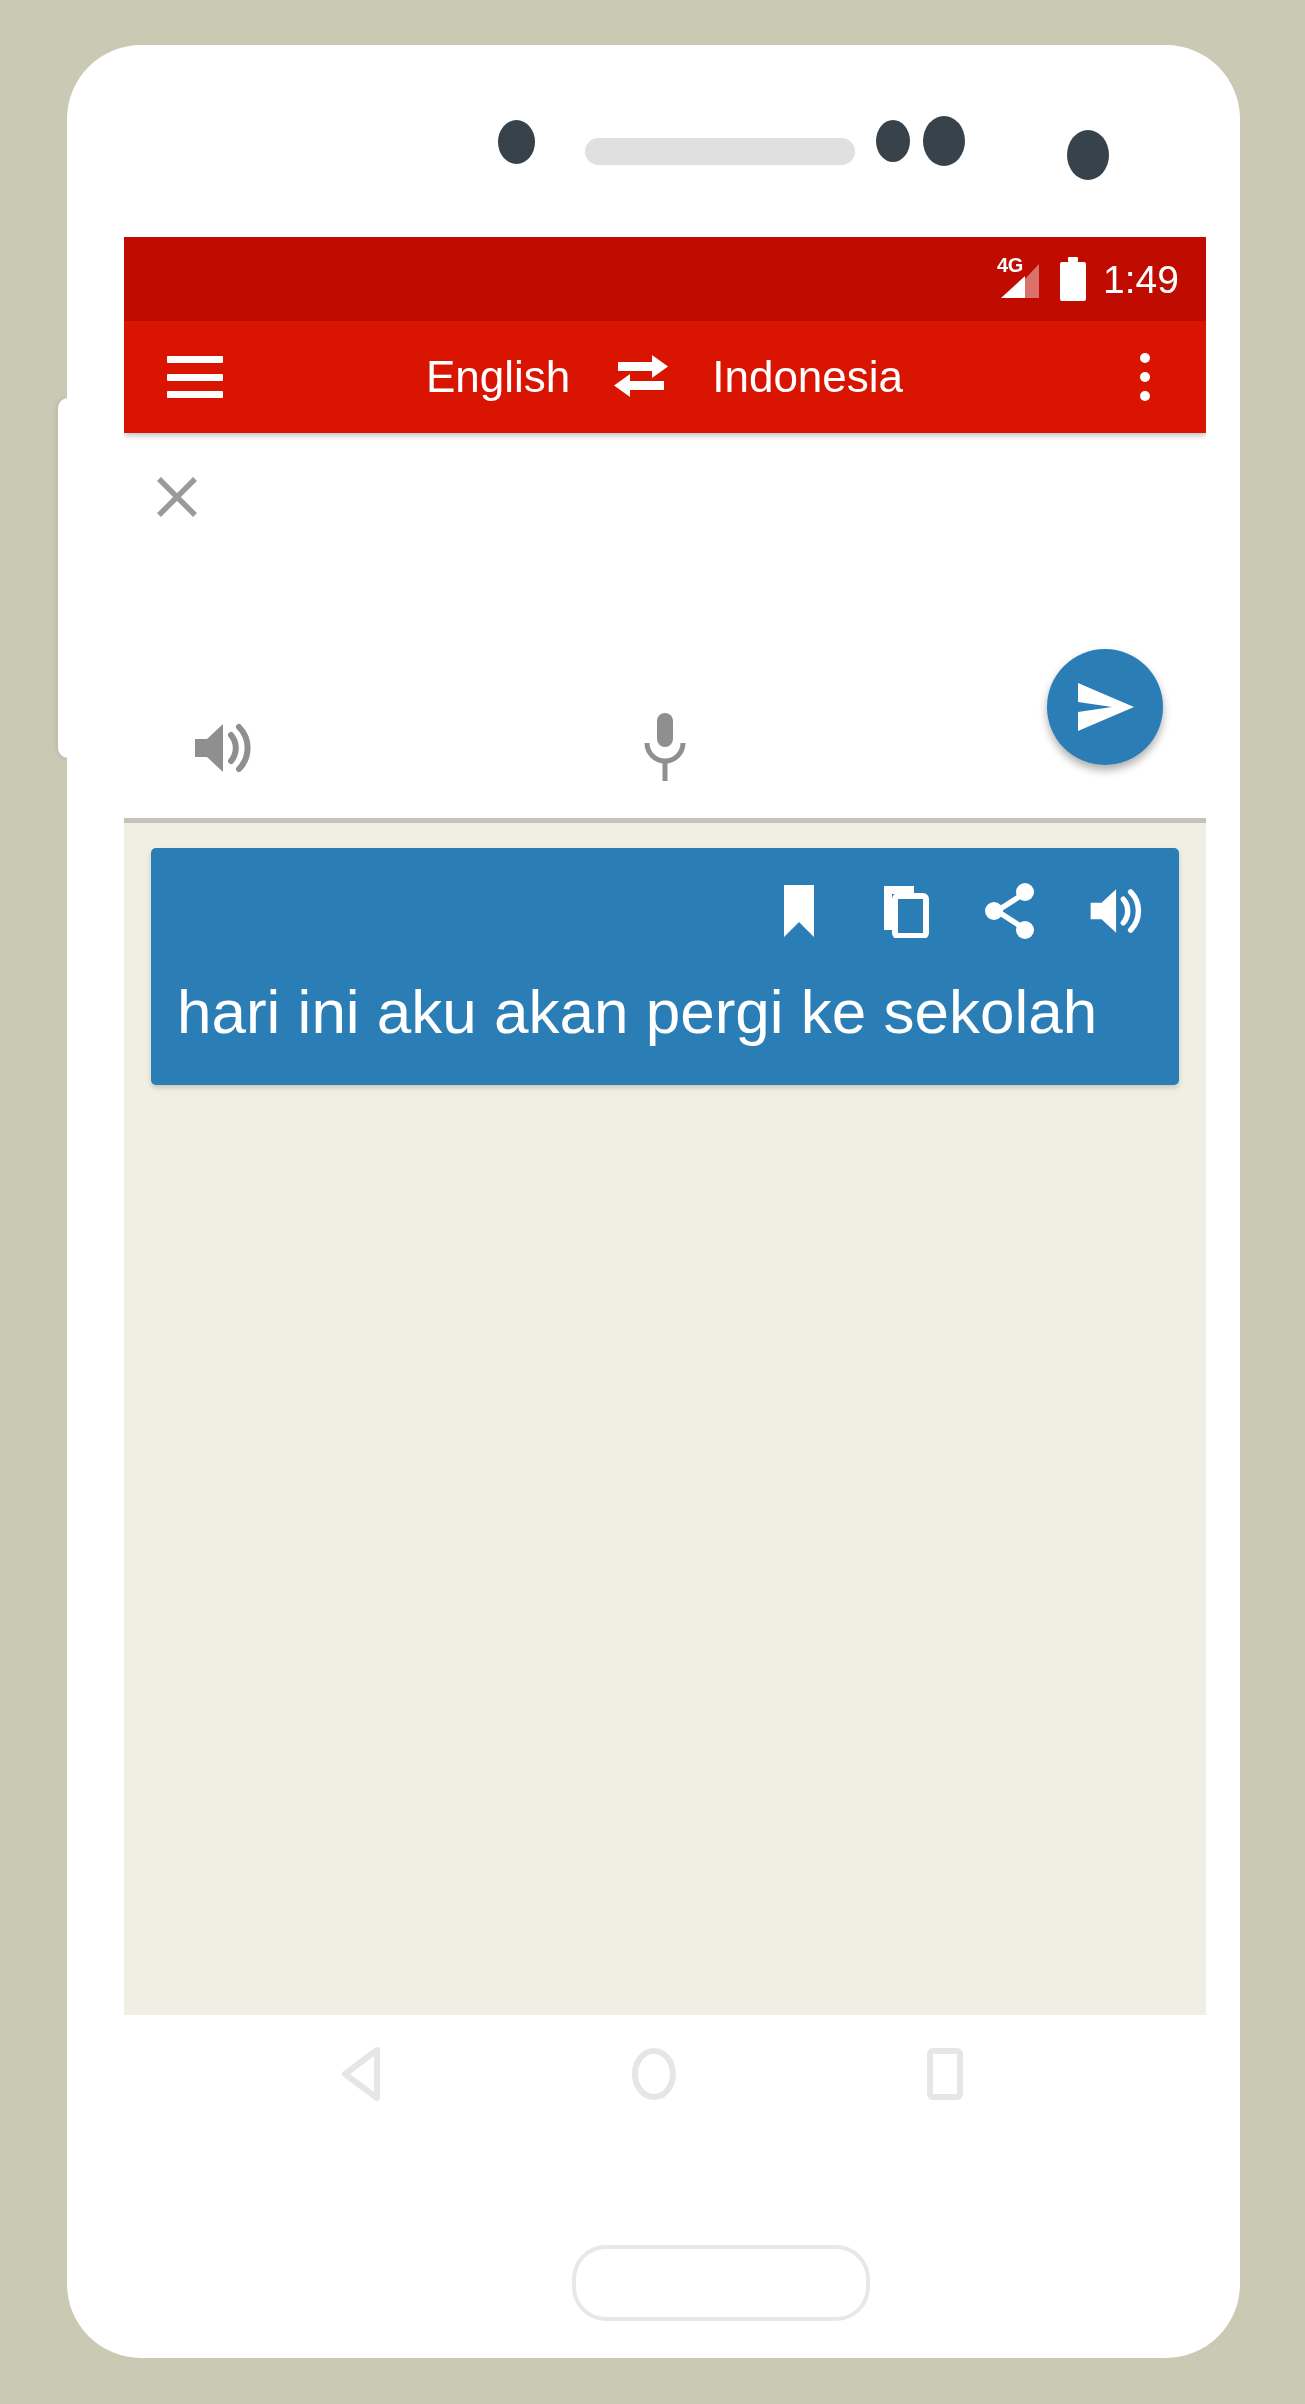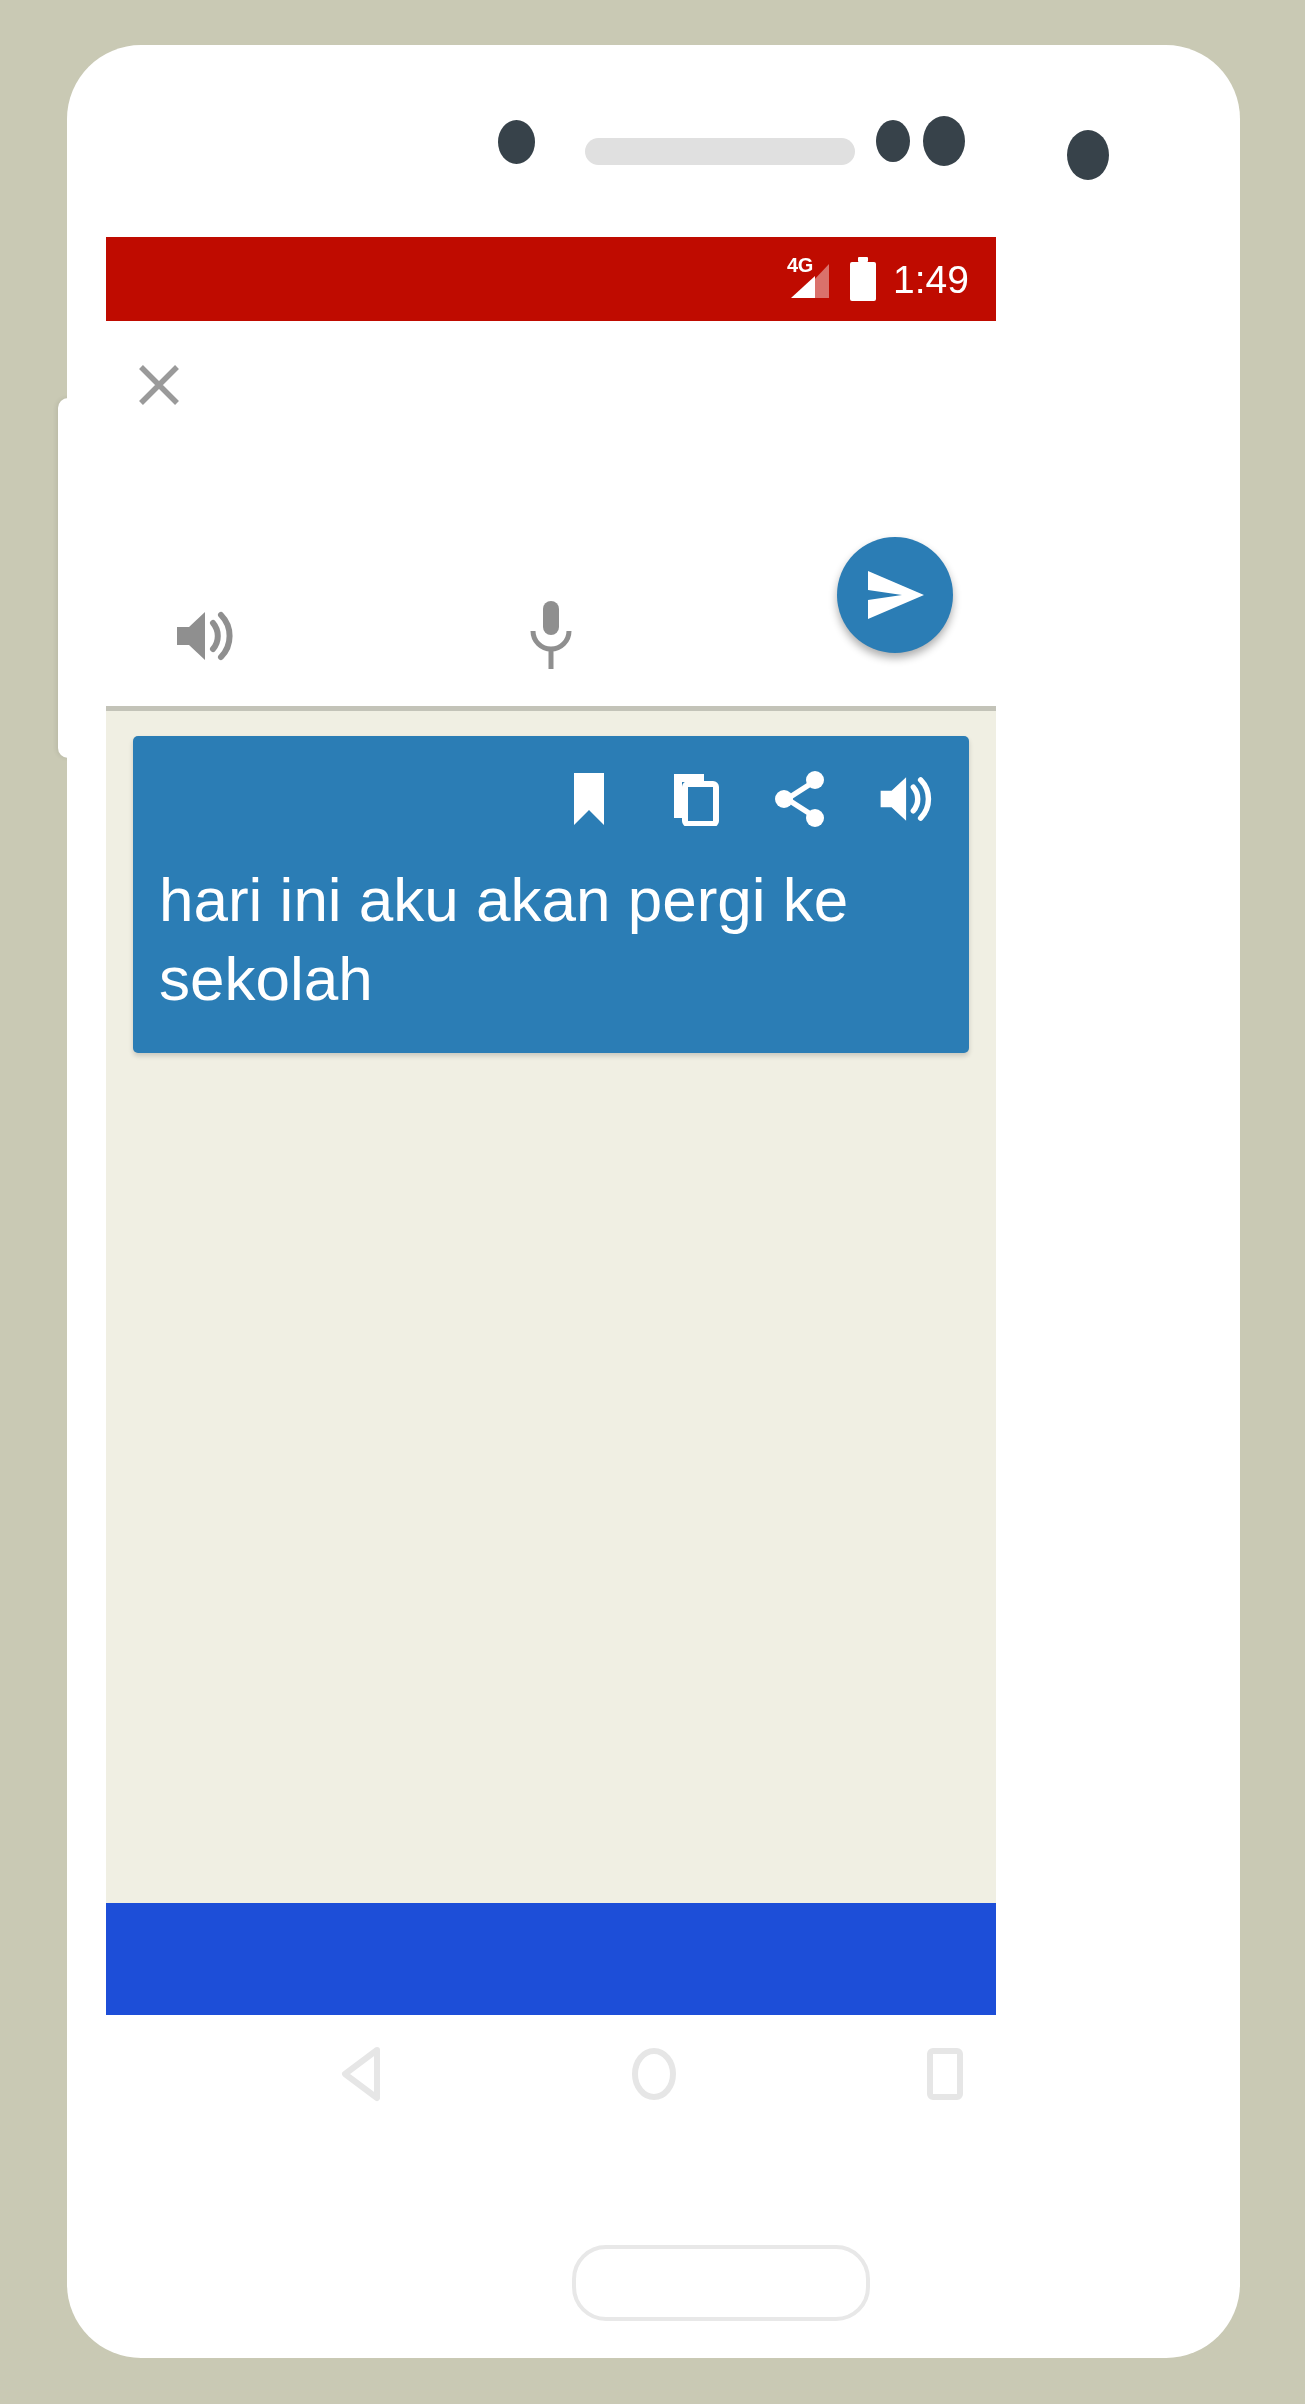--- a/index.html
+++ b/index.html
@@ -81,25 +81,25 @@
     width: 290px;
     height: 68px;
     border: 4px solid #e8e8e8;
     border-radius: 34px;
     background: transparent;
   }
 
   
   .screen {
     position: absolute;
-    left: 106px;
+    left: 124px;
     top: 237px;
-    width: 890px;
+    width: 1082px;
     height: 1778px;
-    background: #1d4ed8;
+    background: #0ea5e9;
     overflow: hidden;
   }
 
   
   .status-bar {
     position: relative;
     height: 84px;
     background: #bf0b00;
     display: flex;
     align-items: center;
@@ -405,20 +405,45 @@
 
         <div class="battery">
           <div class="battery-cap"></div>
           <div class="battery-body"></div>
         </div>
 
         <div class="clock">1:49</div>
       </div>
     </div>
 
+    <div class="toolbar">
+
+      <div class="hamburger">
+        <span></span>
+          <span></span>
+          <span></span>
+      </div>
+
+      <div class="lang-group">
+        <div class="lang">English</div>
+
+        <svg class="swap-icon" viewBox="0 0 58 46" xmlns="http://www.w3.org/2000/svg">
+          <path d="M6 8 h34 v-7 l16 11.5 -16 11.5 v-7 h-34 z" fill="#ffffff"></path>
+          <path d="M52 27 h-34 v-7 l-16 11.5 16 11.5 v-7 h34 z" fill="#ffffff"></path>
+        </svg>
+
+        <div class="lang">Indonesia</div>
+      </div>
+
+      <div class="overflow-menu">
+        <i></i>
+          <i></i>
+          <i></i>
+      </div>
+    </div>
 
     <div class="input-area">
 
       <div class="input-row">
 
         <svg class="clear-x" viewBox="0 0 52 52" xmlns="http://www.w3.org/2000/svg">
           <path d="M8 8 L44 44 M44 8 L8 44" stroke="#9a9a9a" stroke-width="5.5" fill="none" stroke-linecap="butt"></path>
         </svg>
       </div>
 

